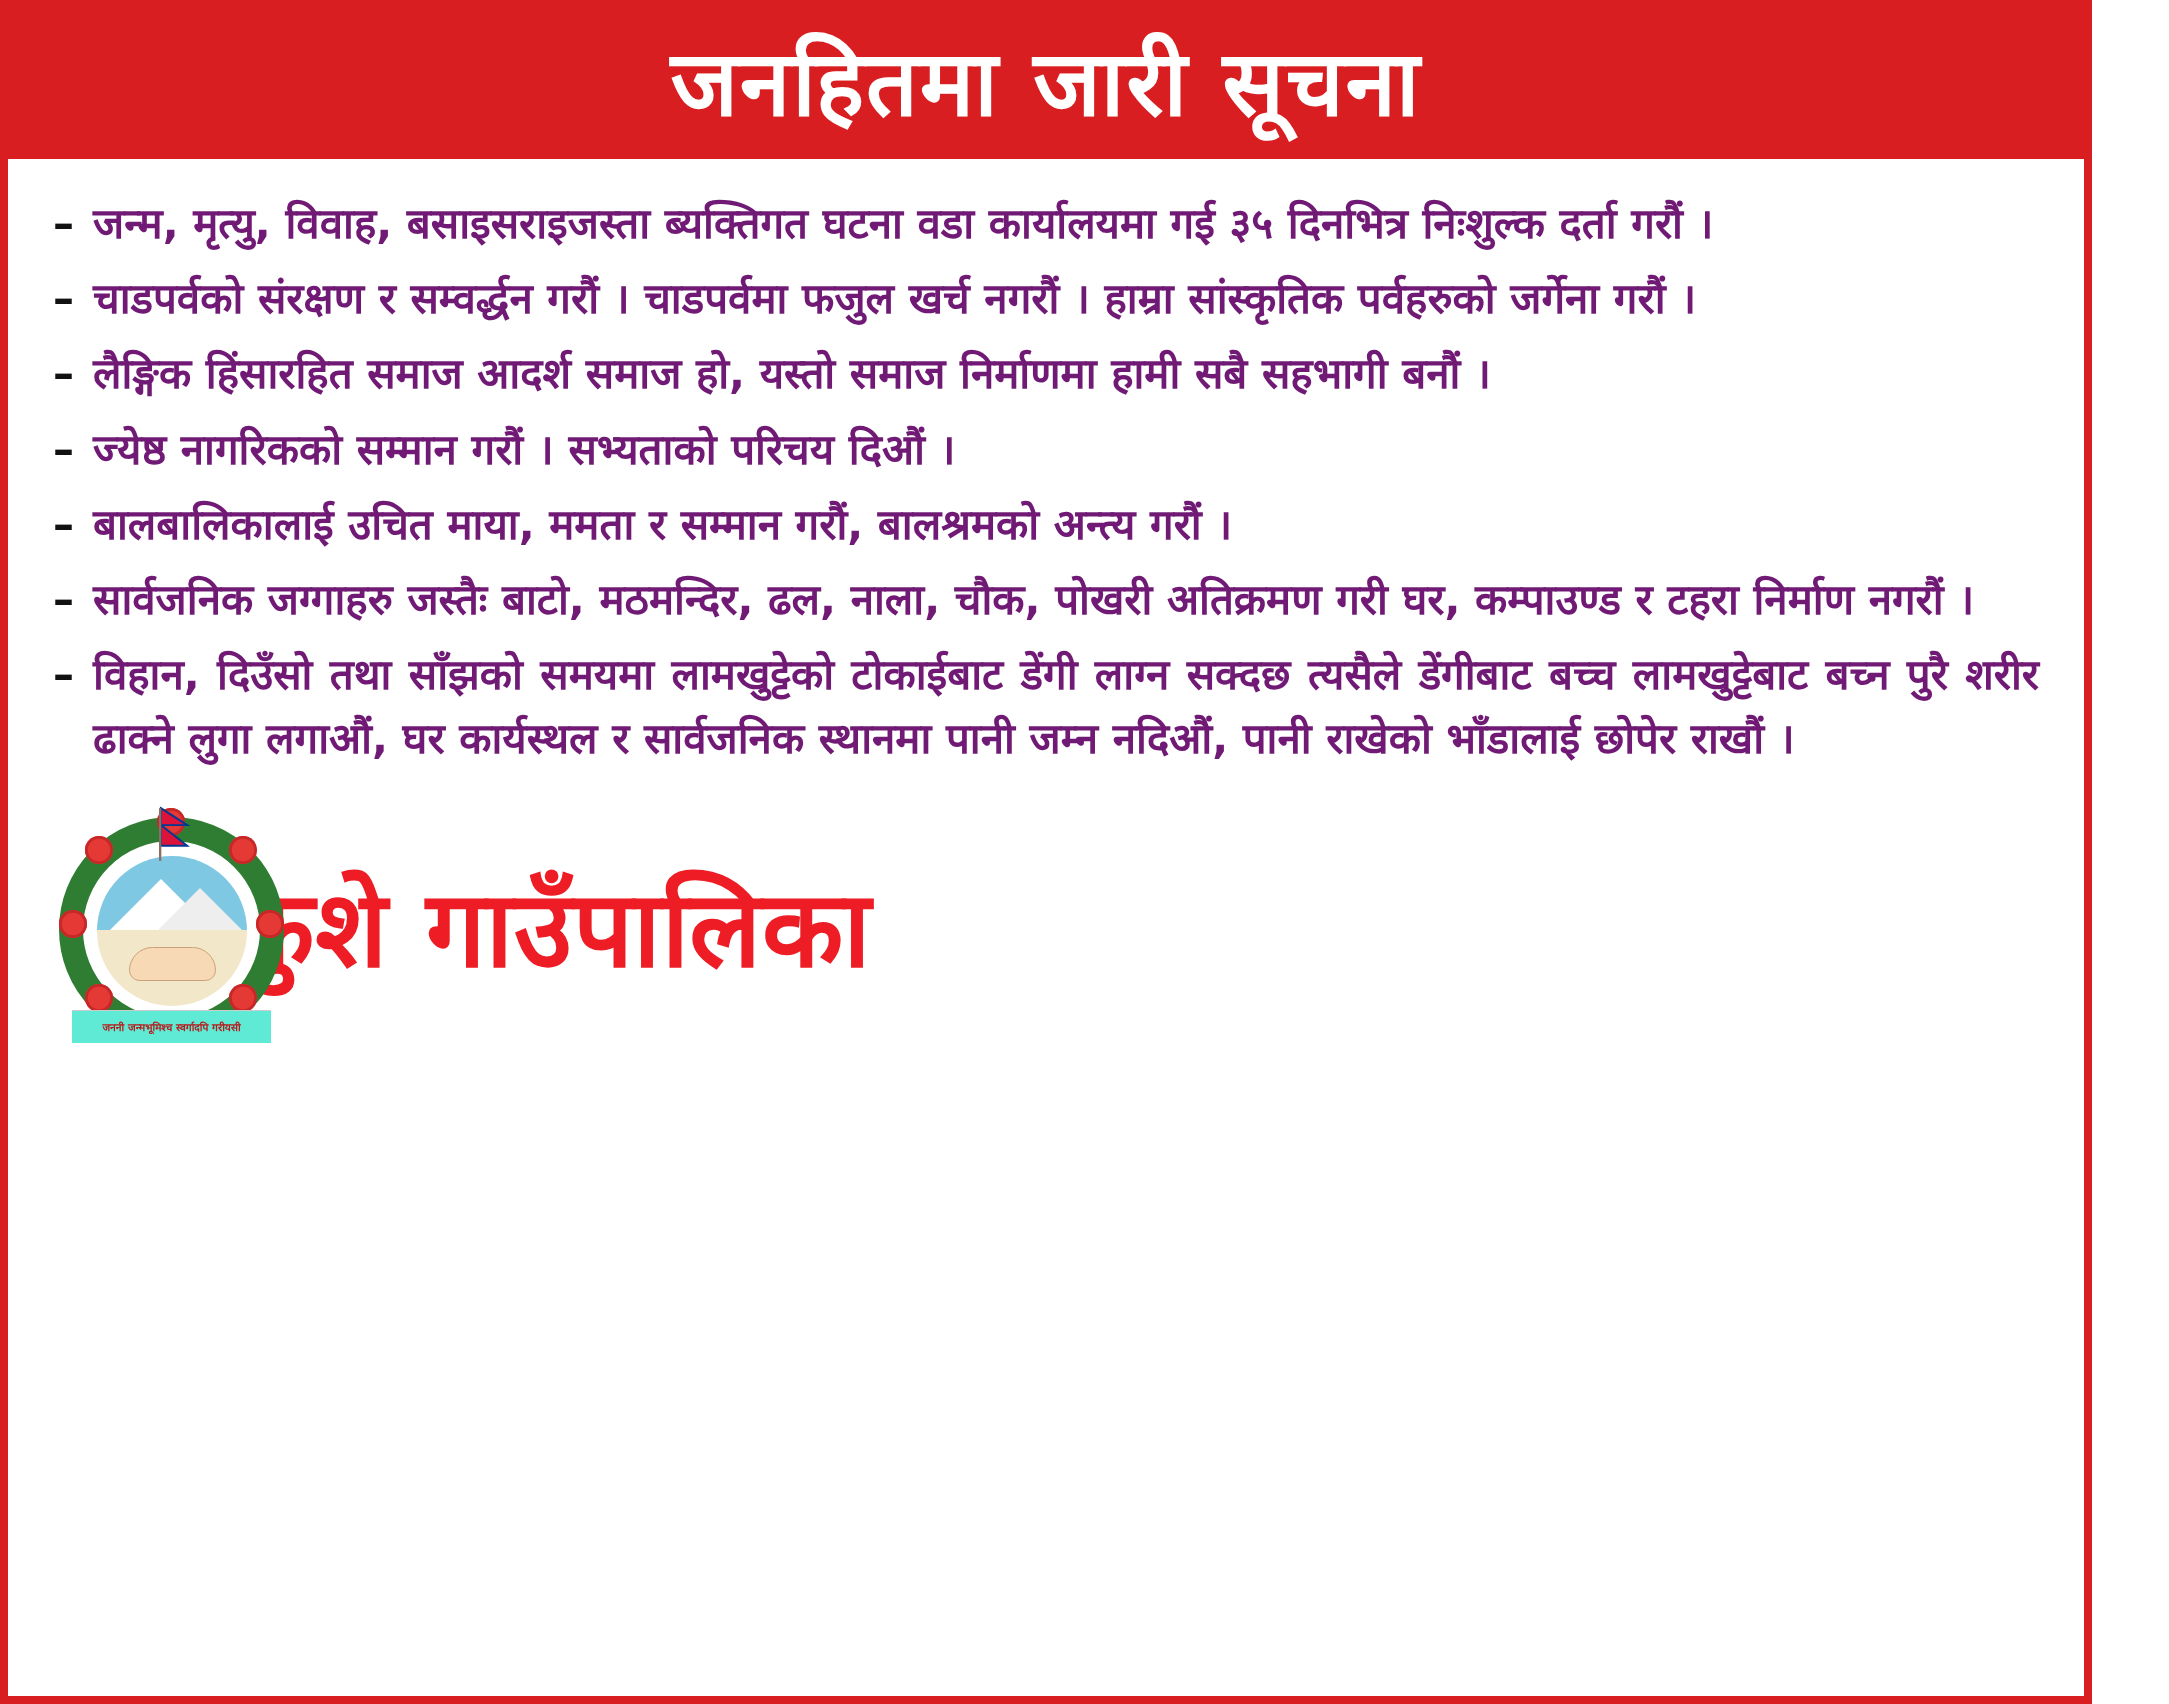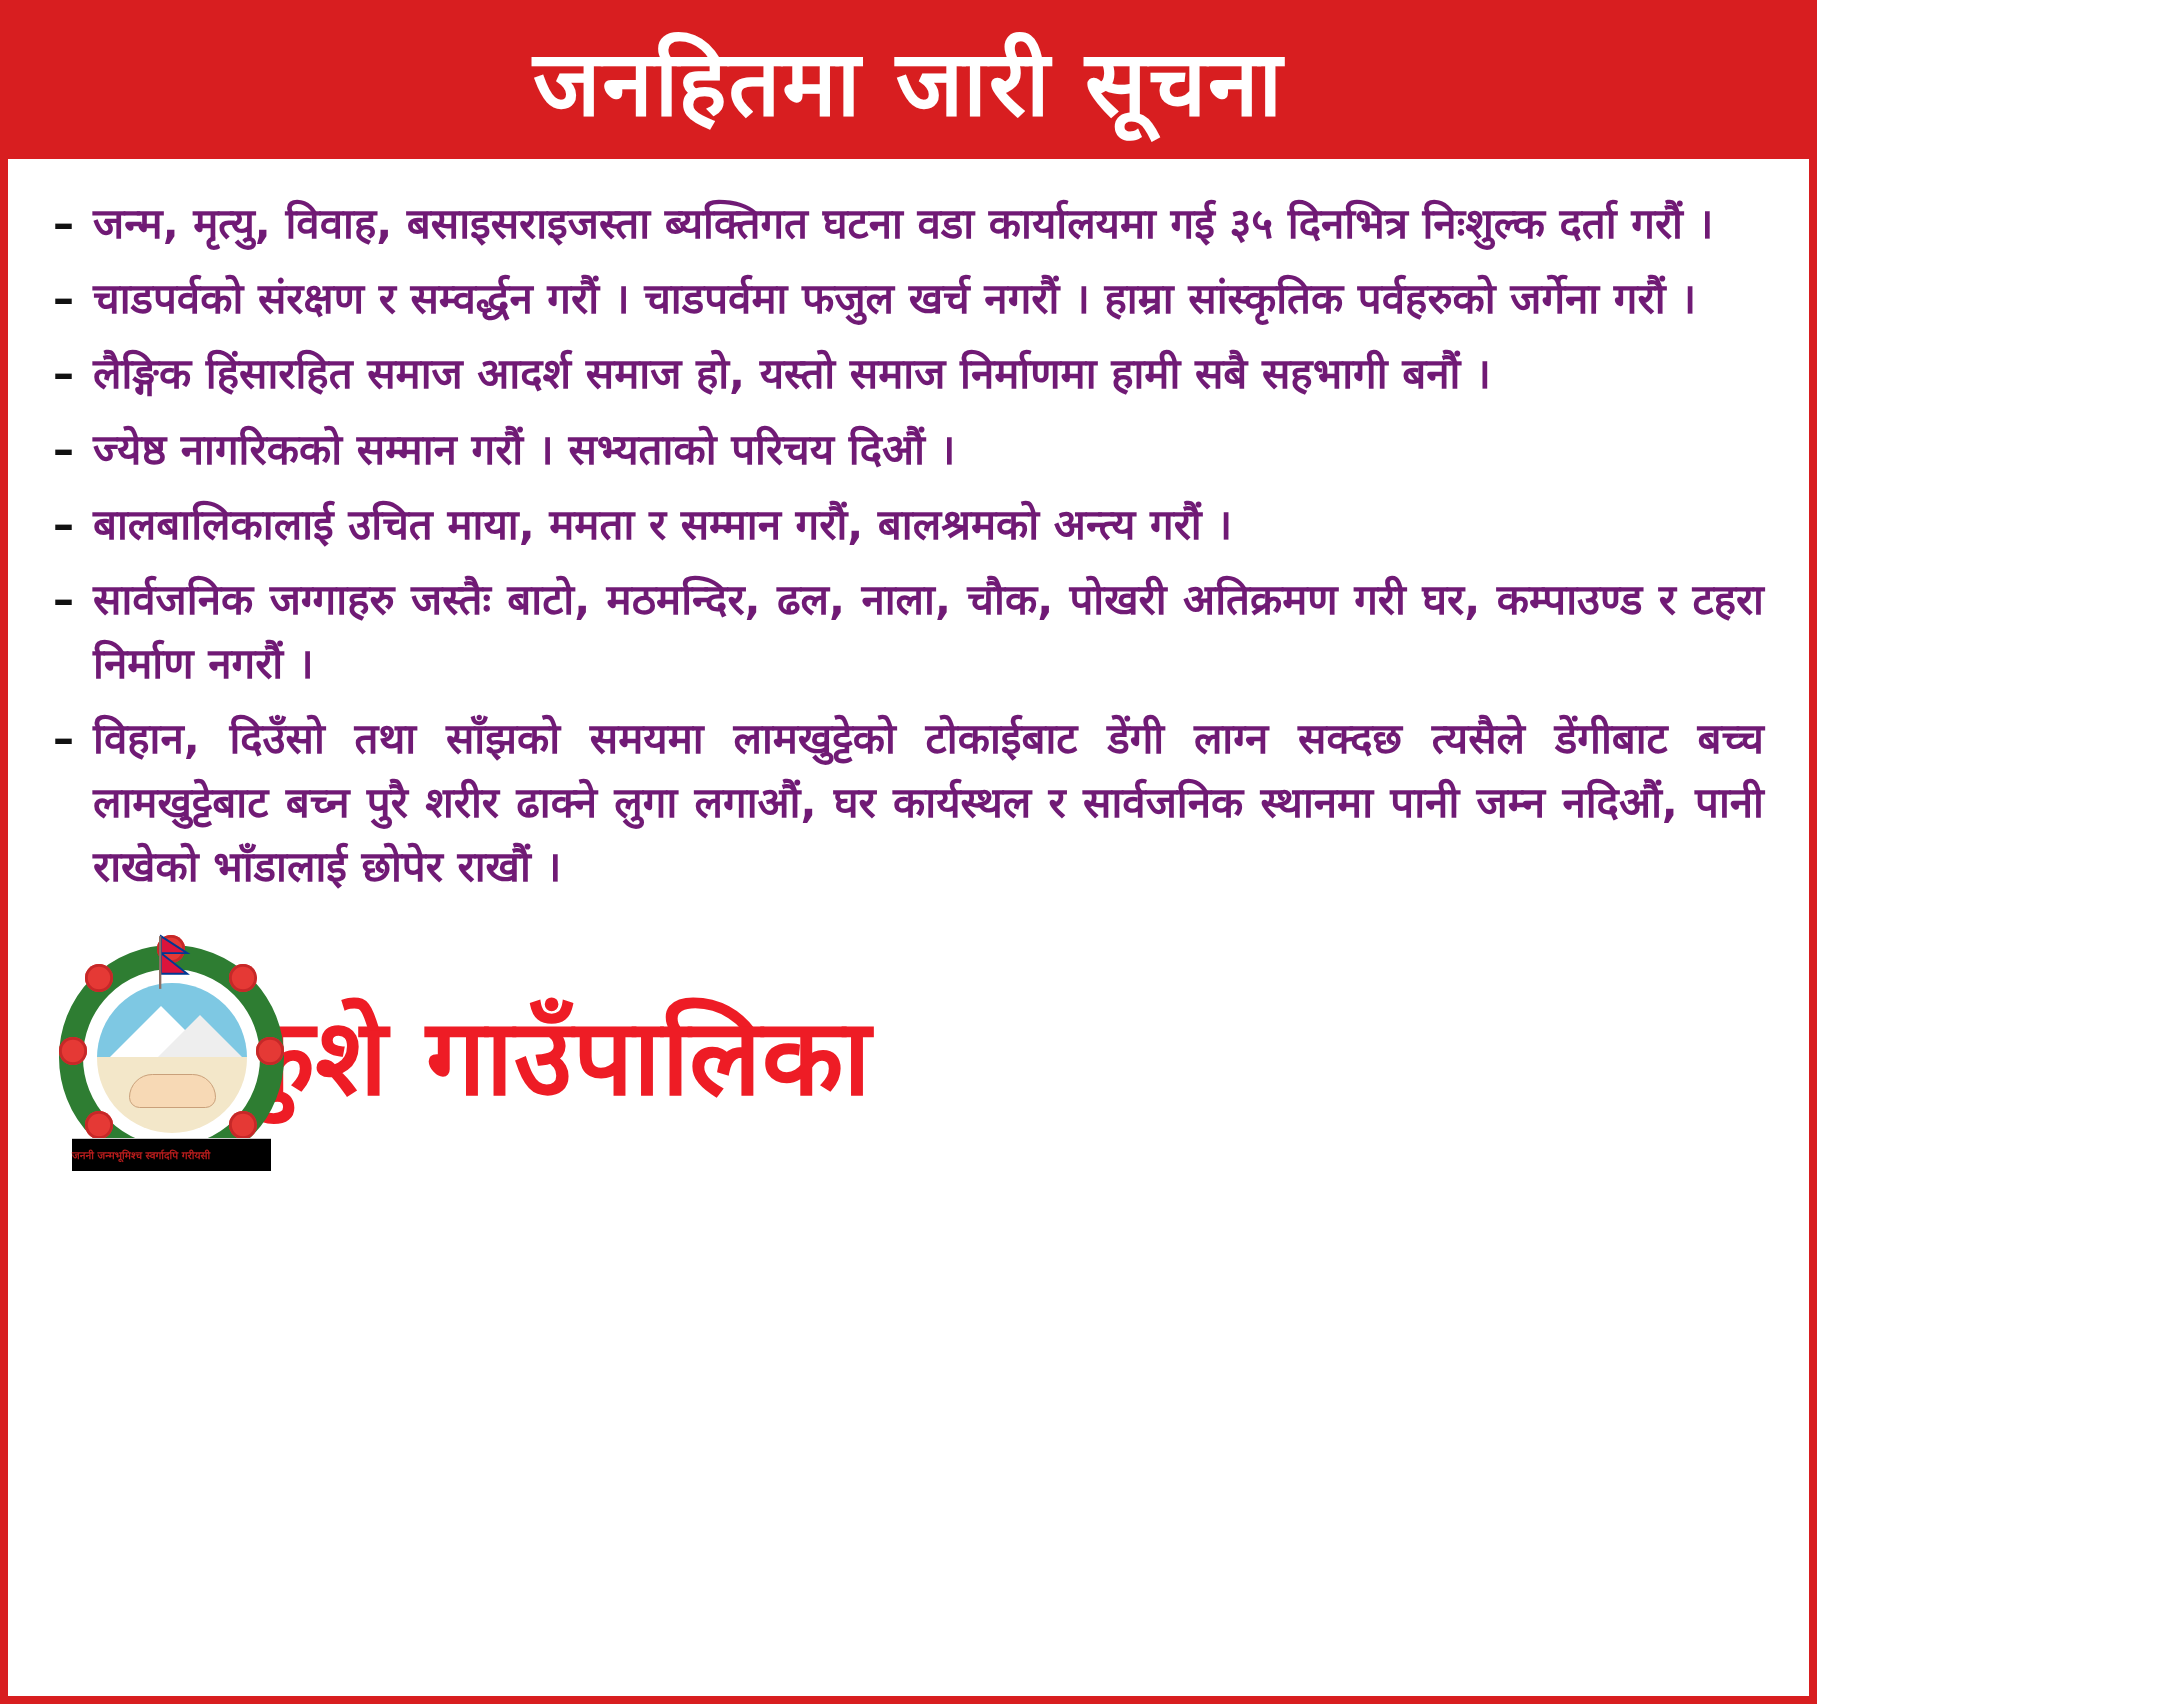--- a/index.html
+++ b/index.html
@@ -4,21 +4,21 @@
 <style>
   html, body {
     margin: 0;
     padding: 0;
     background: #ffffff;
   }
   body {
     font-family: "DejaVu Sans", sans-serif;
   }
   .poster {
-    width: 1817px;
+    width: 2092px;
     height: 1704px;
     box-sizing: border-box;
     background: #ffffff;
     border: 8.5px solid #d81e20;
     position: relative;
     overflow: hidden;
   }
   .header-band {
     background: #d81e20;
     height: 151px;
@@ -154,23 +154,23 @@
   }
   .emb-flag {
     position: absolute;
     left: 106px; top: -5.7px;
     width: 32px; height: 57px;
   }
   .emb-ribbon {
     position: absolute;
     left: 19px; bottom: 5.7px;
     width: 199px; height: 32px;
-    background: #000000;
+    background: #5eead4;
     border-top: 1.9px solid #cccccc;
-    text-align: left;
+    text-align: center;
   }
   .emb-ribbon span {
     font-size: 10.4px;
     color: #b71c1c;
     line-height: 32px;
     white-space: nowrap;
     font-weight: bold;
   }
 </style>
 </head>

